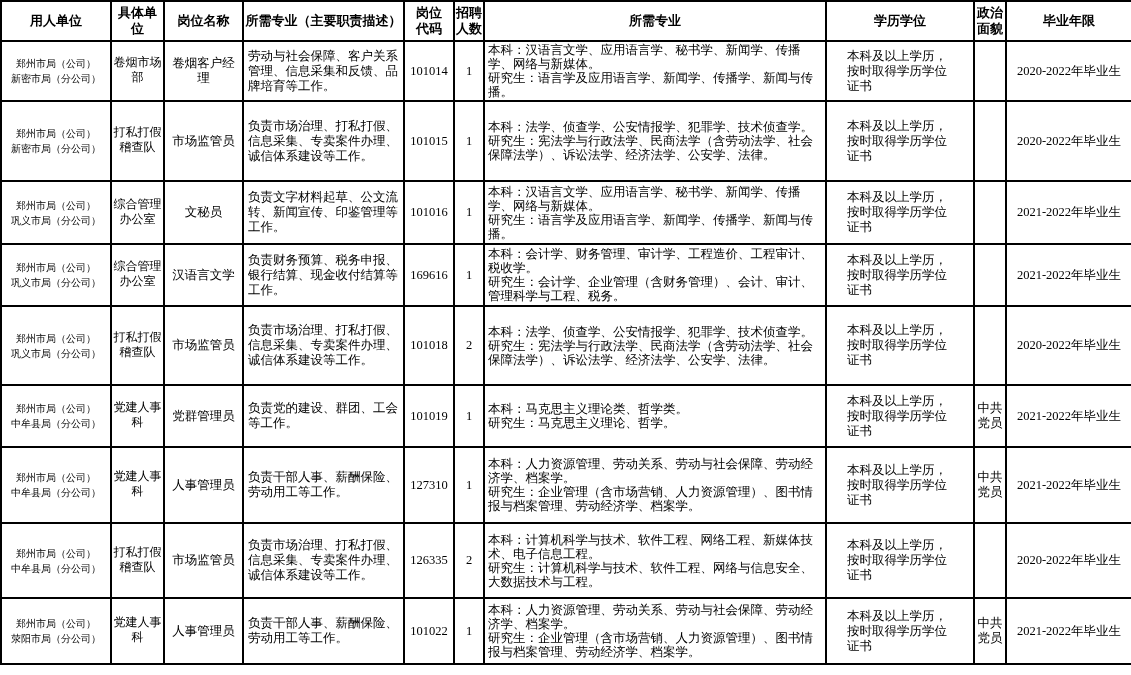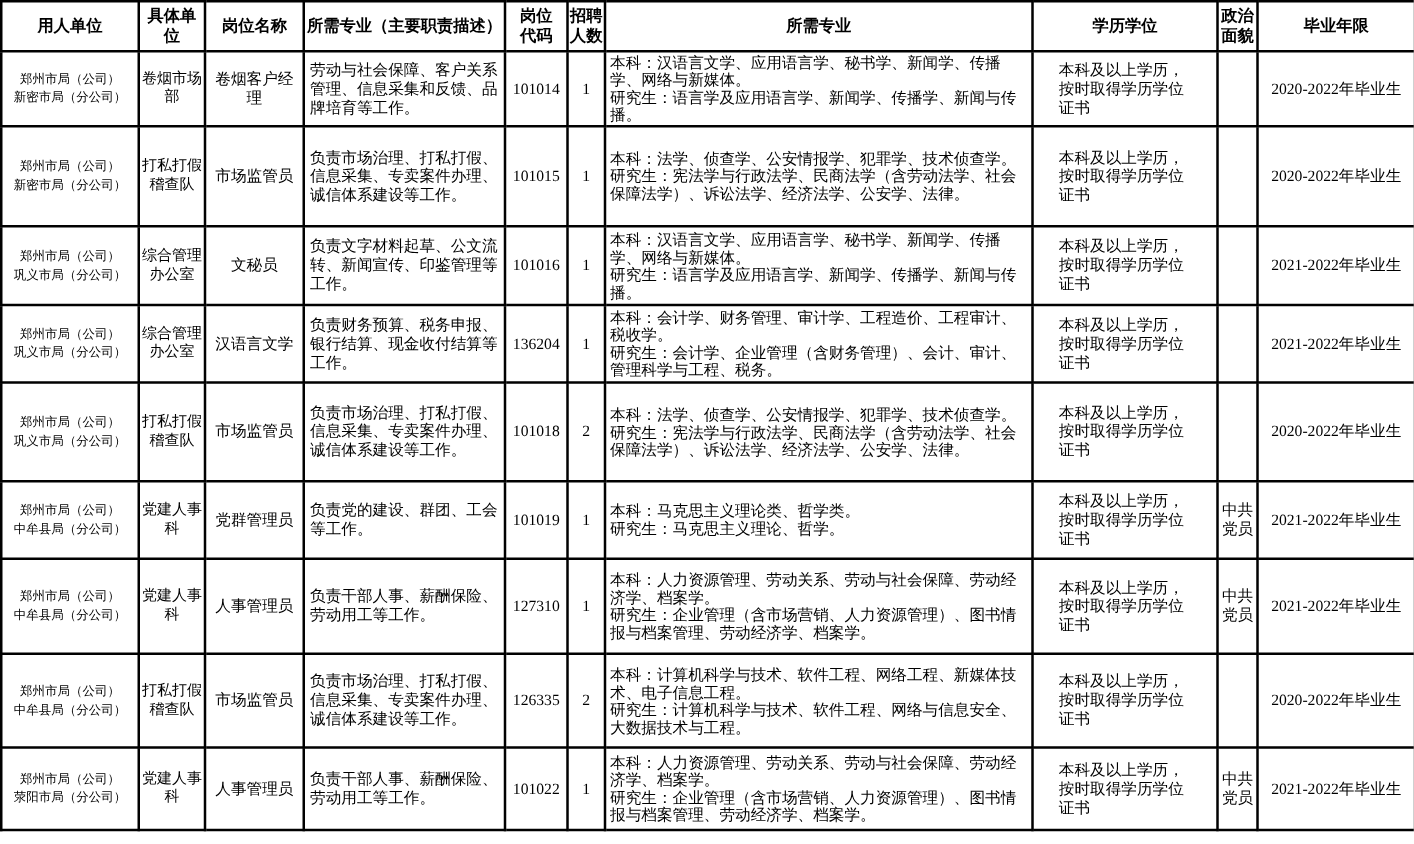--- a/index.html
+++ b/index.html
@@ -136,21 +136,21 @@
         </td>
         <td>本科及以上学历，按时取得学历学位证书</td>
         <td></td>
         <td>2021-2022年毕业生</td>
       </tr>
       <tr>
         <td>郑州市局（公司）<br>巩义市局（分公司）</td>
         <td>综合管理办公室</td>
         <td>汉语言文学</td>
         <td>负责财务预算、税务申报、银行结算、现金收付结算等工作。</td>
-        <td>136204</td>
+        <td>169616</td>
         <td>1</td>
         <td>
           <div><b>本科：</b>会计学、财务管理、审计学、工程造价、工程审计、税收学。</div>
           <div><b>研究生：</b>会计学、企业管理（含财务管理）、会计、审计、管理科学与工程、税务。</div>
         </td>
         <td>本科及以上学历，按时取得学历学位证书</td>
         <td></td>
         <td>2021-2022年毕业生</td>
       </tr>
       <tr>

